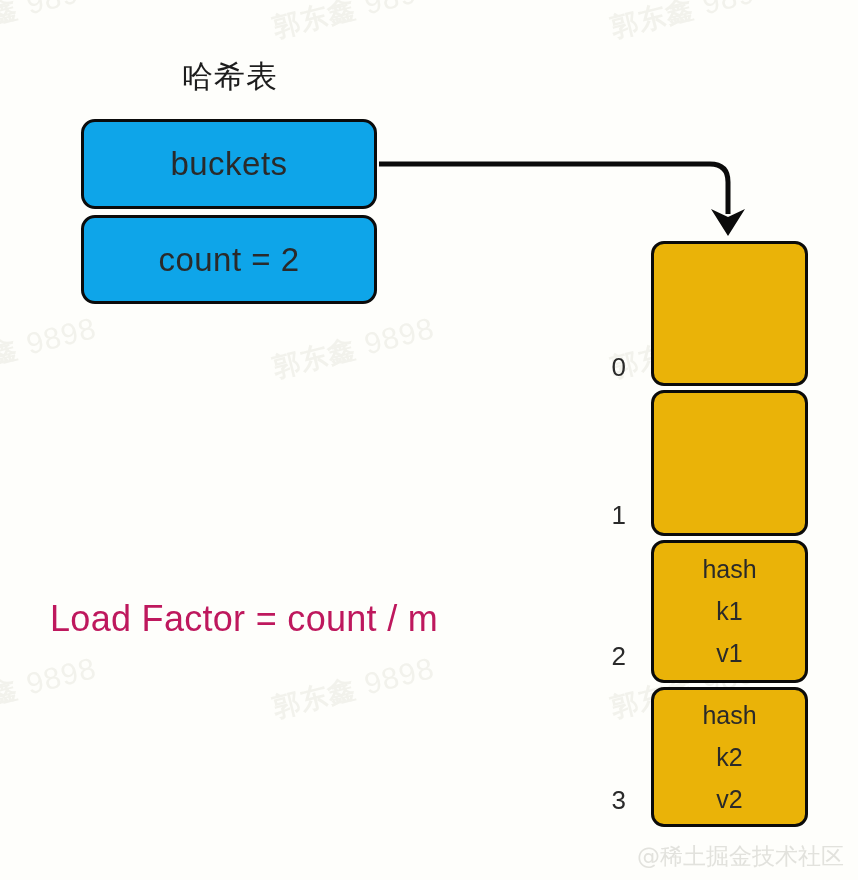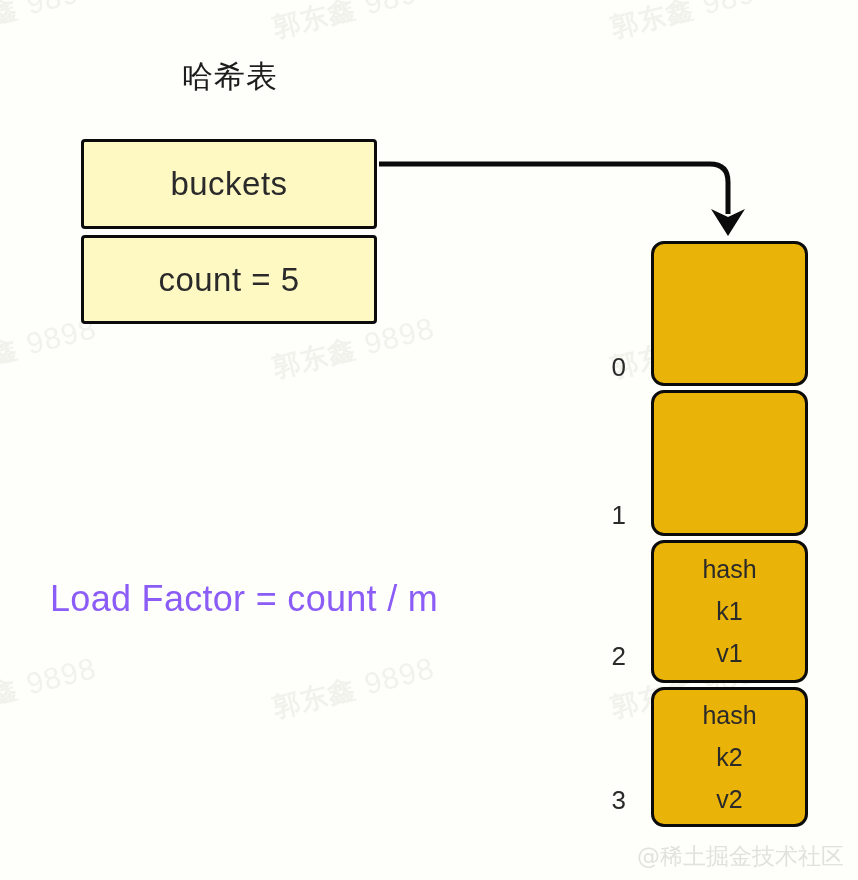--- a/index.html
+++ b/index.html
@@ -65,30 +65,29 @@
     color: #1d1d1d;
     font-family: "DejaVu Sans", sans-serif;
     letter-spacing: 1px;
   }
 
   .struct-box {
     position: absolute;
     left: 81px;
     width: 296px;
     box-sizing: border-box;
-    background: #fef9c3;
+    background: #0ea5e9;
     border: 3.5px solid #0b0b0b;
-    border-radius: 4px;
+    border-radius: 14px;
     display: flex;
     align-items: center;
     justify-content: center;
     color: #2a2a2a;
     font-size: 33px;
     letter-spacing: 0.5px;
-    margin-top: 20px;
   }
   #box-buckets { top: 119px; height: 90px; }
   #box-count   { top: 215px; height: 89px; }
   #box-m       { top: 311px; height: 91px; }
 
   .bucket-box {
     position: absolute;
     left: 651px;
     width: 157px;
     box-sizing: border-box;
@@ -120,23 +119,23 @@
     color: #2a2a2a;
   }
   #index-0 { top: 352px; }
   #index-1 { top: 500px; }
   #index-2 { top: 641px; }
   #index-3 { top: 785px; }
 
   .formula {
     position: absolute;
     left: 50px;
-    top: 578px;
+    top: 598px;
     font-size: 36px;
-    color: #8b5cf6;
+    color: #be185d;
     letter-spacing: 0.3px;
     white-space: nowrap;
   }
 
   .connector-svg {
     position: absolute;
     left: 0; top: 0;
     width: 858px;
     height: 880px;
     pointer-events: none;
@@ -170,21 +169,21 @@
     </div>
 
   <div id="diagram-layer">
 
     <div class="title">哈希表</div>
 
     <div class="struct-box" id="box-buckets">
       <span>buckets</span>
     </div>
     <div class="struct-box" id="box-count">
-      <span>count = 5</span>
+      <span>count = 2</span>
     </div>
 
     <svg class="connector-svg" viewBox="0 0 858 880" xmlns="http://www.w3.org/2000/svg">
       <path d="M 379 164 L 710 164 Q 728 164 728 182 L 728 214" fill="none" stroke="#0b0b0b" stroke-width="5" stroke-linecap="butt" stroke-linejoin="round"></path>
       <path d="M 728 236 L 711 209 L 728 217 L 745 209 Z" fill="#0b0b0b"></path>
     </svg>
 
     <div class="bucket-box" id="bucket-0"></div>
     <div class="bucket-box" id="bucket-1"></div>
     <div class="bucket-box" id="bucket-2">

